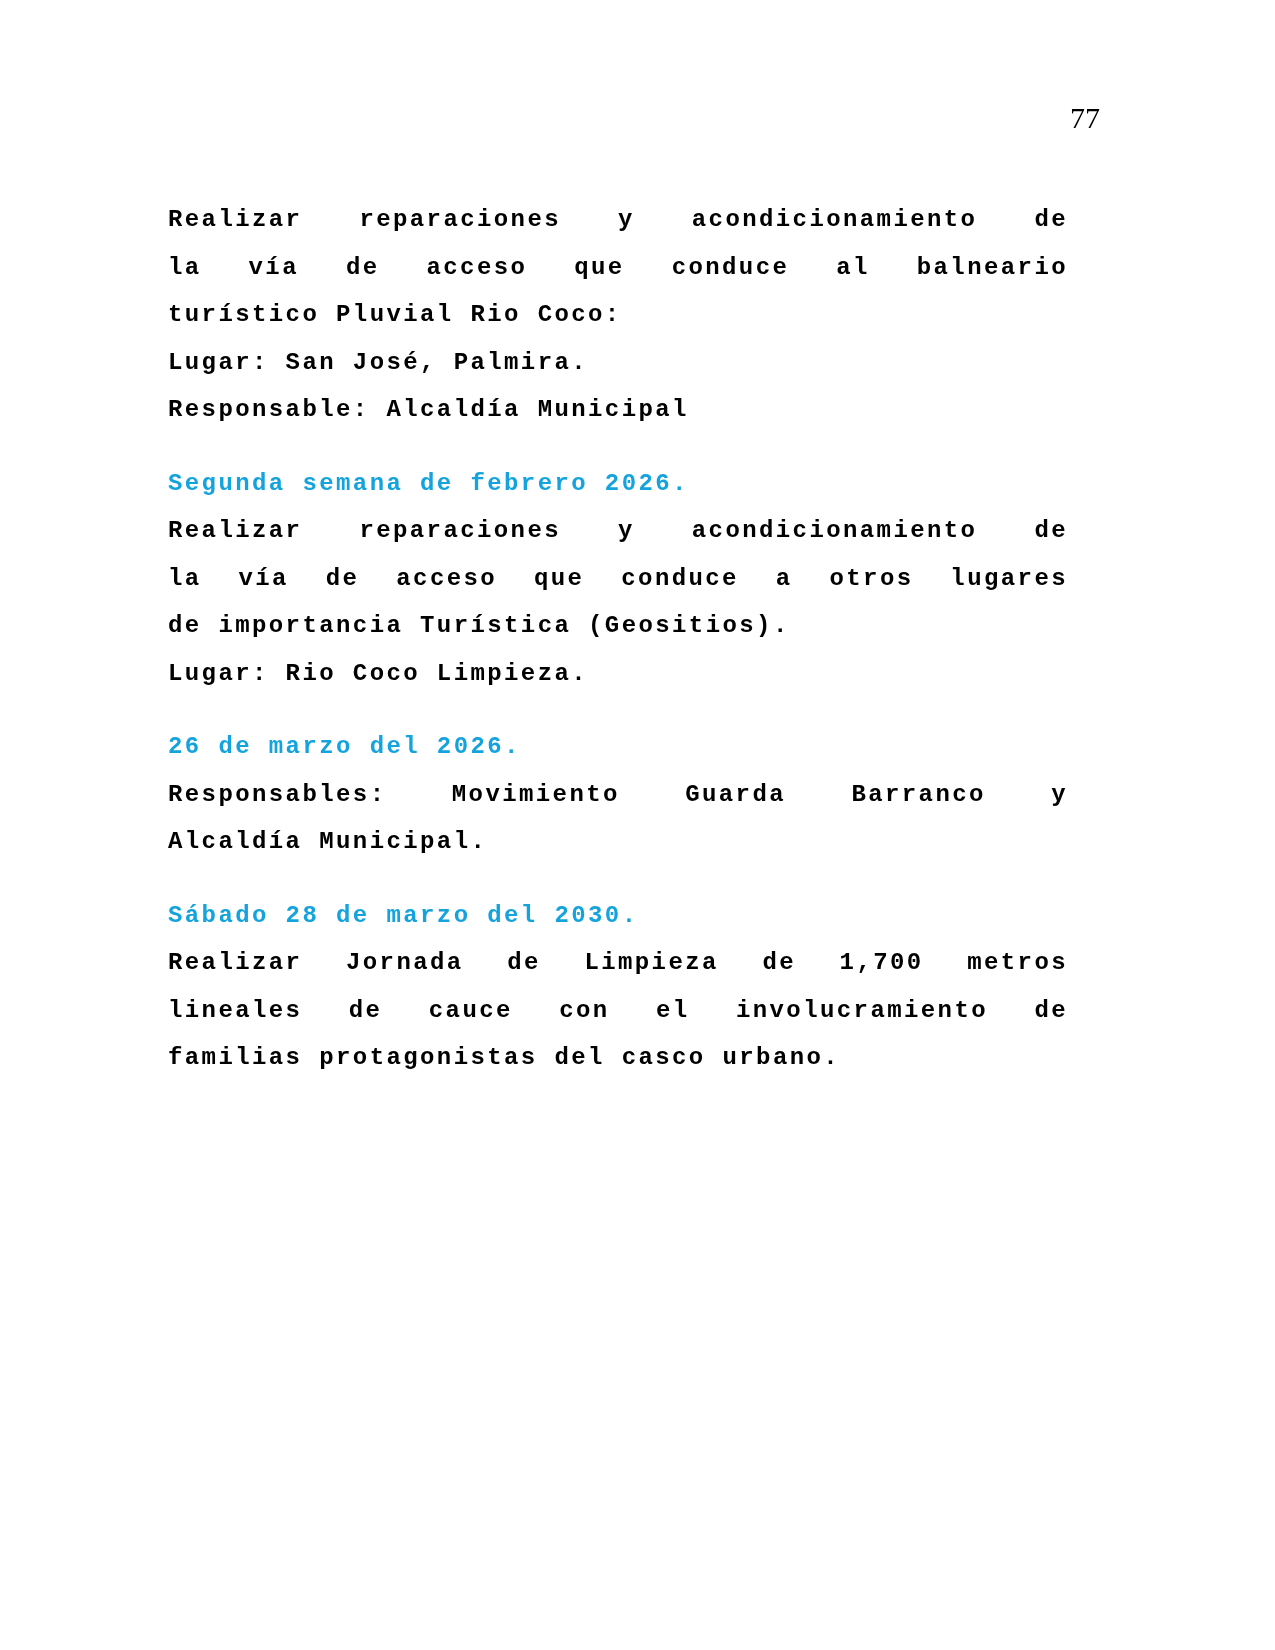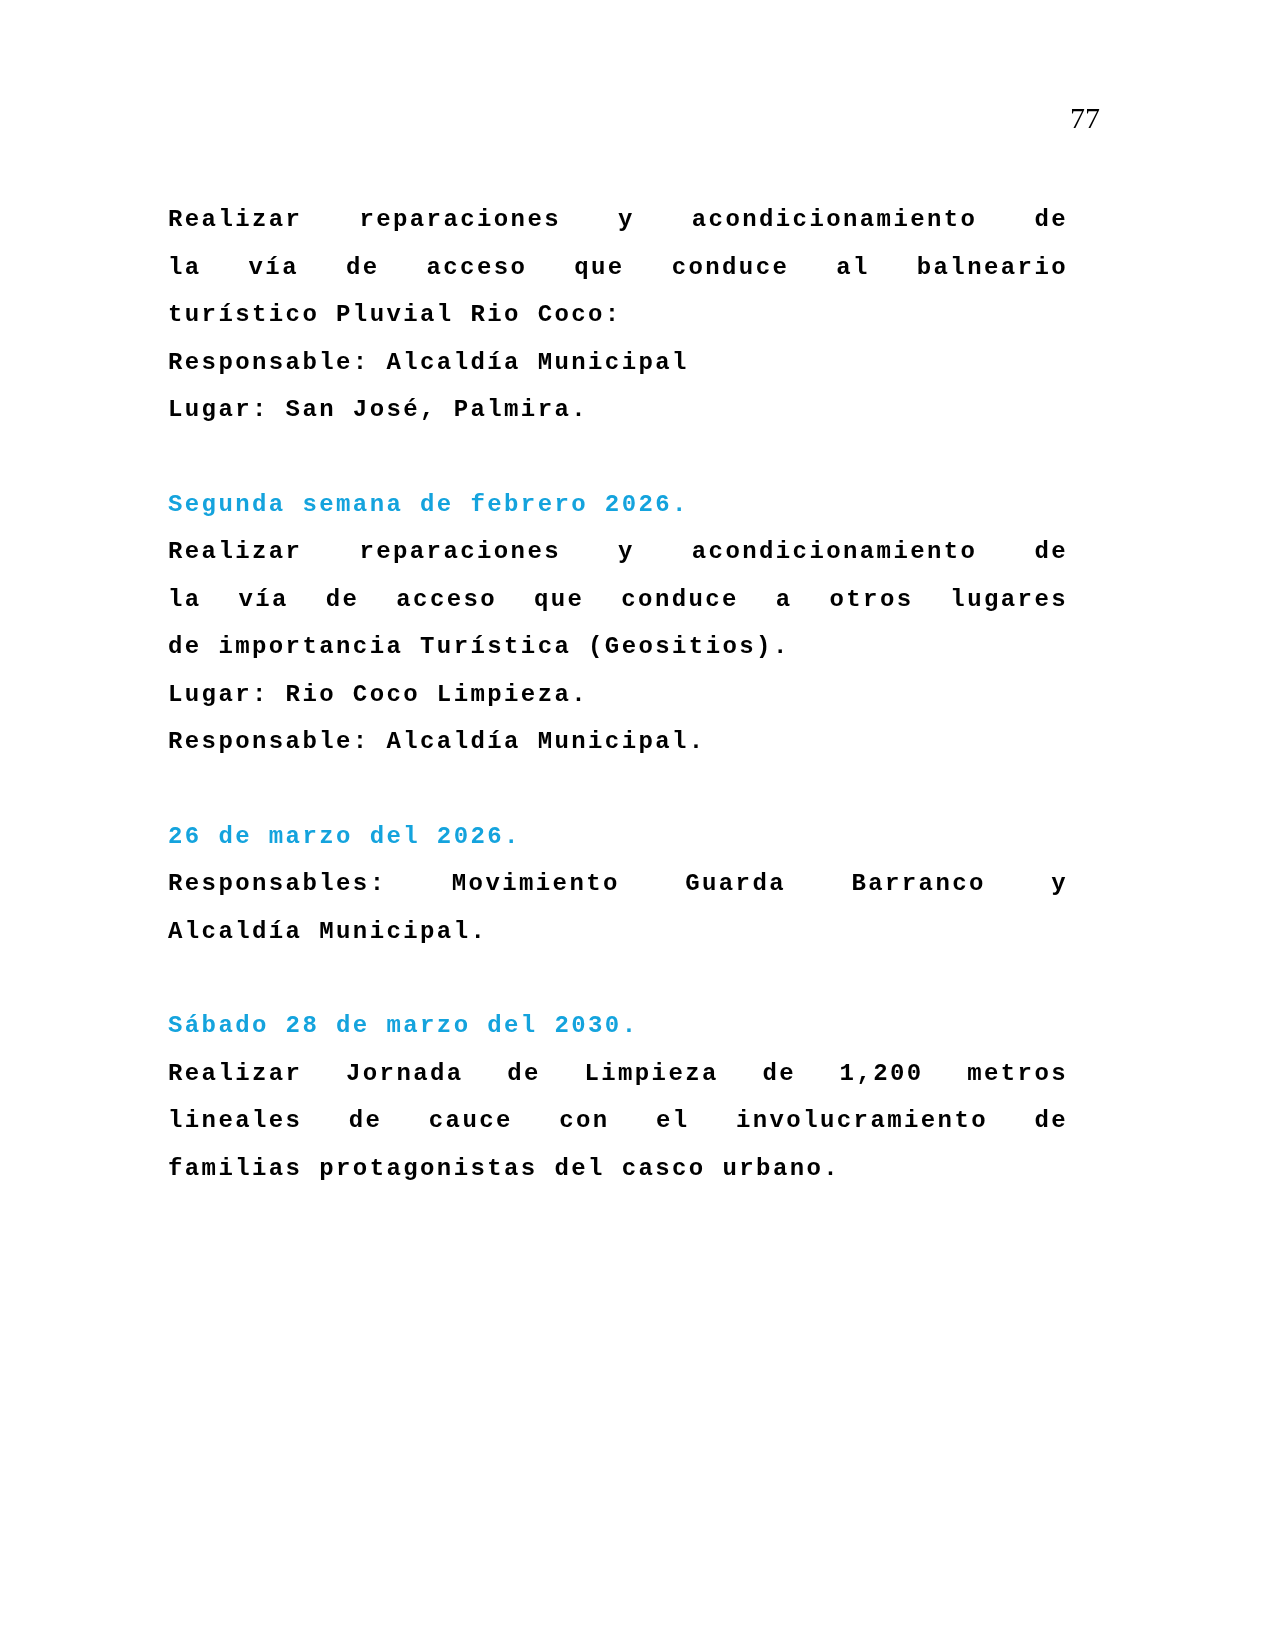--- a/index.html
+++ b/index.html
@@ -31,21 +31,21 @@
   .content {
     position: absolute;
     left: 168px;
     top: 196px;
     width: 900px;
     font-size: 24px;
     line-height: 47.5px;
     letter-spacing: 2.4px;
   }
   .section { margin: 0; }
-  .section + .section { margin-top: 47px; }
+  .section + .section { margin-top: 26px; }
   .para { margin: 0; }
   .line {
     white-space: normal;
   }
   
   .line.jl {
     text-align: justify;
     text-align-last: justify;
   }
   .heading {
@@ -58,49 +58,46 @@
 <div class="page">
   <div class="page-number">77</div>
   <div class="content">
       <div class="section">
         <div class="para">
           <div class="line jl">Realizar reparaciones y acondicionamiento de</div>
           <div class="line jl">la vía de acceso que conduce al balneario</div>
           <div class="line">turístico Pluvial Rio Coco:</div>
         </div>
         <div class="para">
-          <div class="line">Responsable: Alcaldía Municipal</div>
+          <div class="line">Lugar: San José, Palmira.</div>
         </div>
         <div class="para">
-          <div class="line">Lugar: San José, Palmira.</div>
+          <div class="line">Responsable: Alcaldía Municipal</div>
         </div>
       </div>
       <div class="section">
         <div class="line heading">Segunda semana de febrero 2026.</div>
         <div class="para">
           <div class="line jl">Realizar reparaciones y acondicionamiento de</div>
           <div class="line jl">la vía de acceso que conduce a otros lugares</div>
           <div class="line">de importancia Turística (Geositios).</div>
         </div>
         <div class="para">
           <div class="line">Lugar: Rio Coco Limpieza.</div>
         </div>
-        <div class="para">
-          <div class="line">Responsable: Alcaldía Municipal.</div>
-        </div>
       </div>
       <div class="section">
         <div class="line heading">26 de marzo del 2026.</div>
         <div class="para">
           <div class="line jl">Responsables: Movimiento Guarda Barranco y</div>
           <div class="line">Alcaldía Municipal.</div>
         </div>
       </div>
       <div class="section">
         <div class="line heading">Sábado 28 de marzo del 2030.</div>
         <div class="para">
-          <div class="line jl">Realizar Jornada de Limpieza de 1,200 metros</div>
+          <div class="line jl">Realizar Jornada de Limpieza de 1,700 metros</div>
           <div class="line jl">lineales de cauce con el involucramiento de</div>
           <div class="line">familias protagonistas del casco urbano.</div>
         </div>
       </div>
     </div>
 </div>
 
 </body></html>

